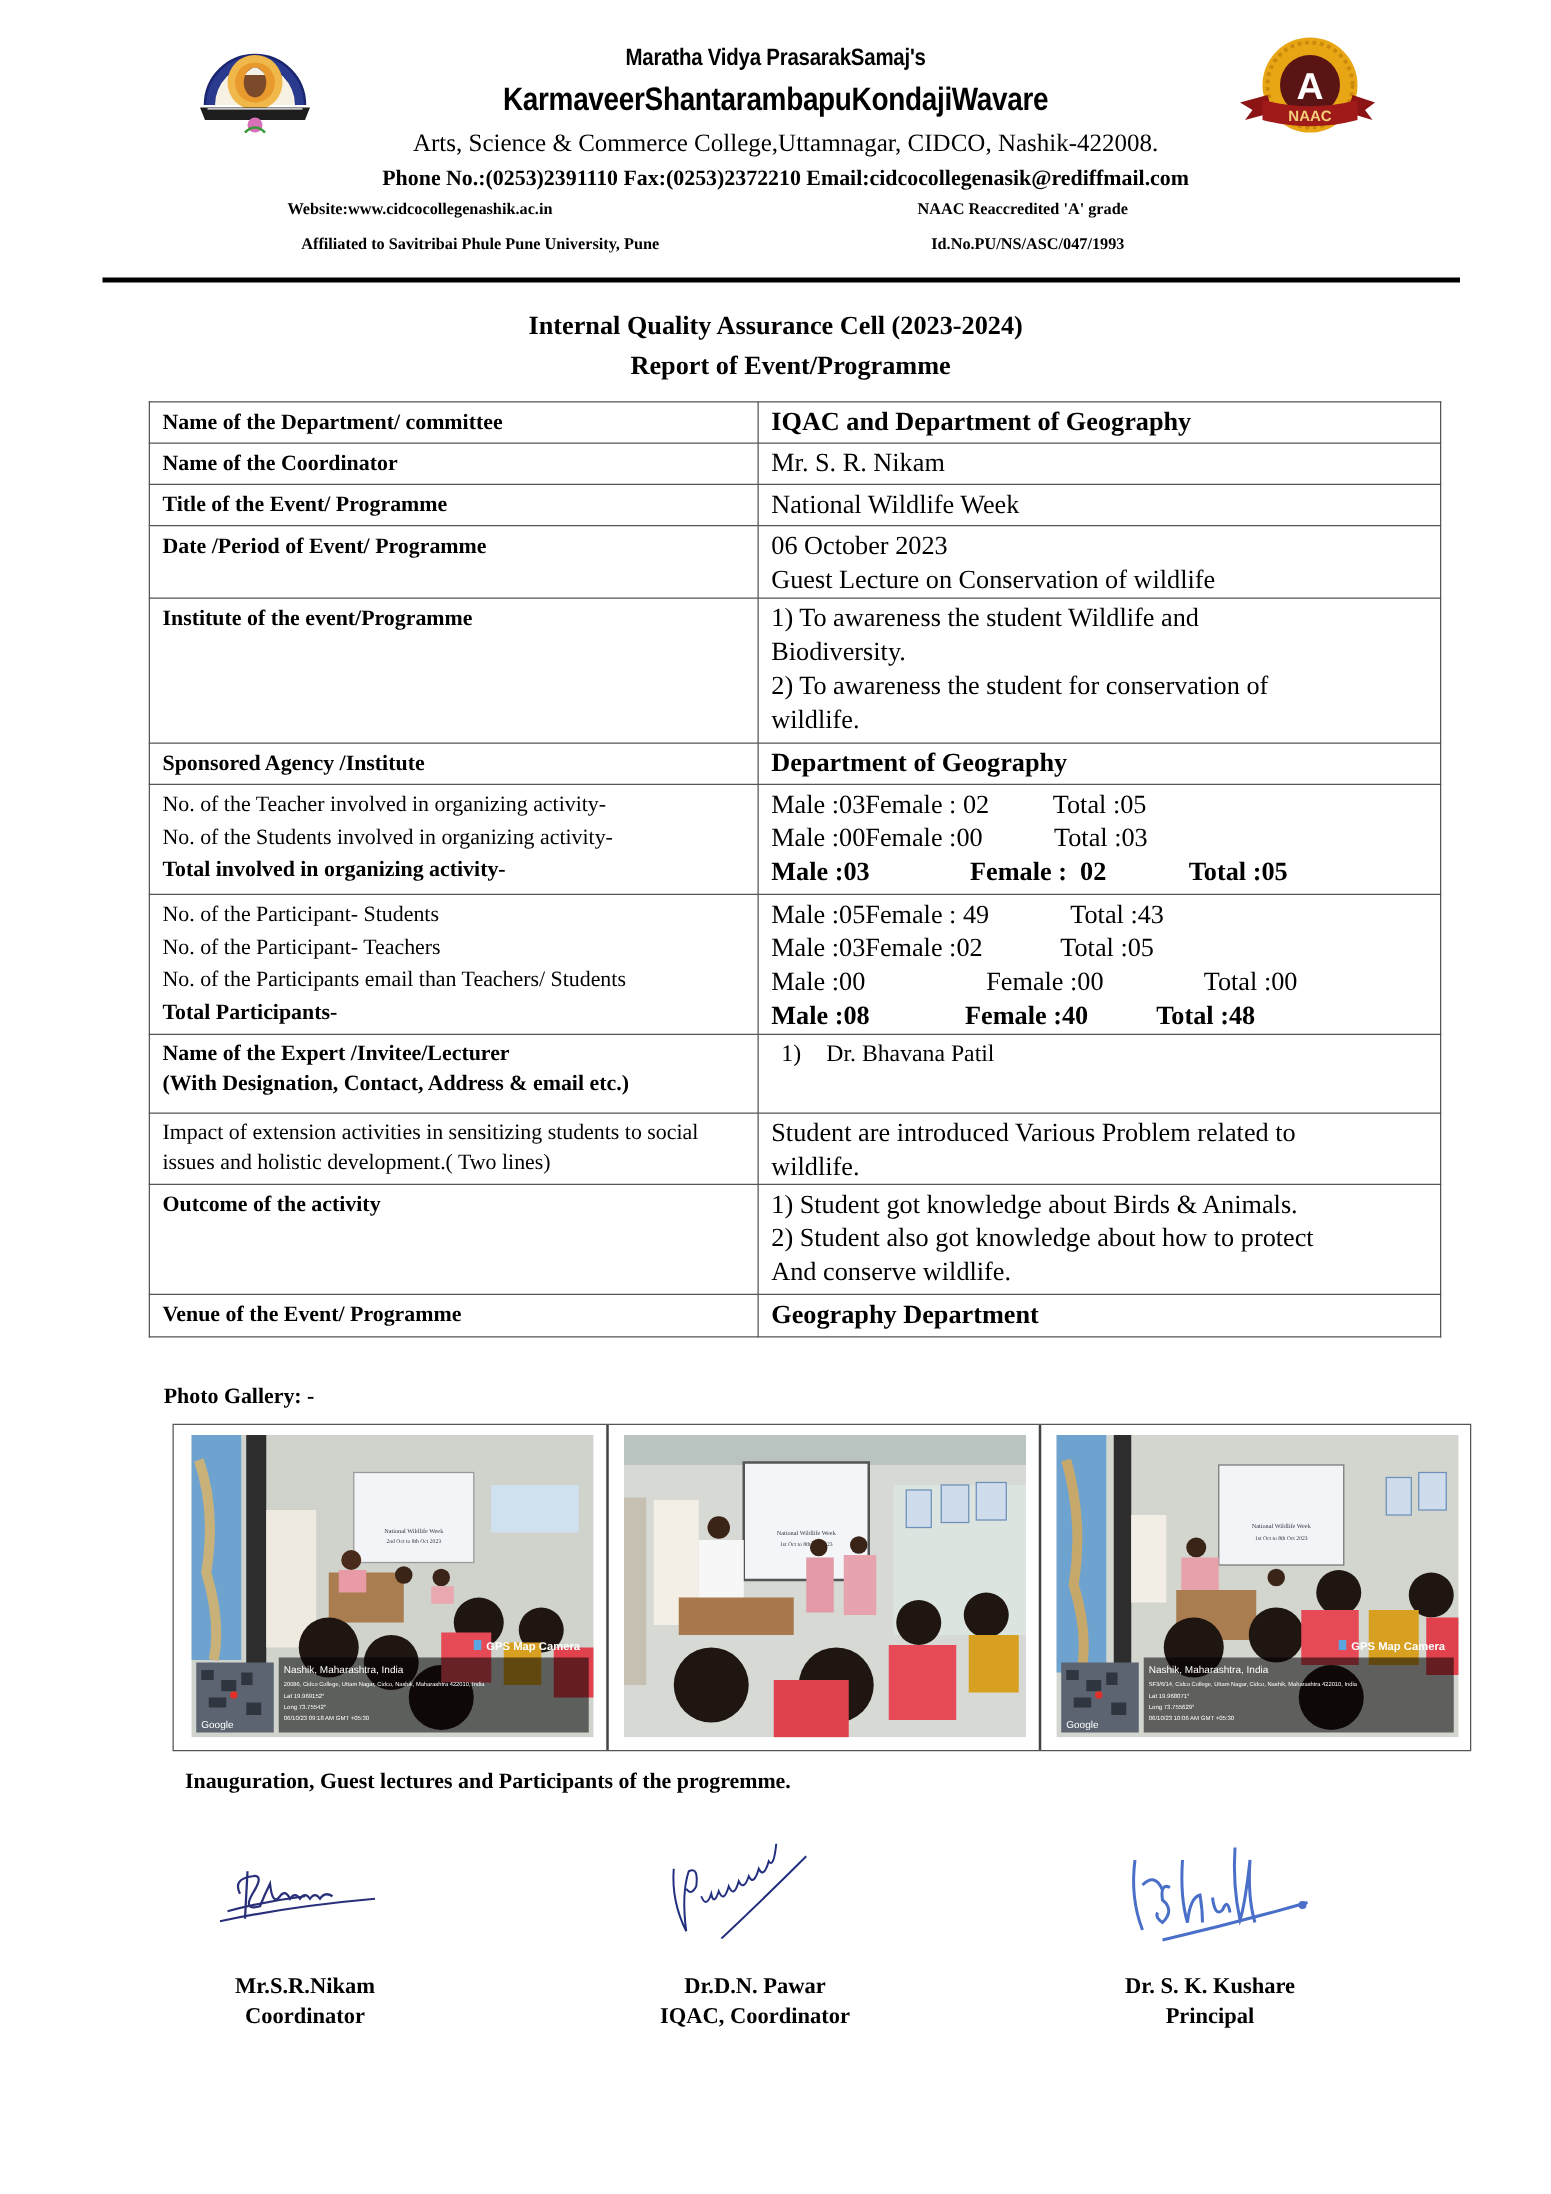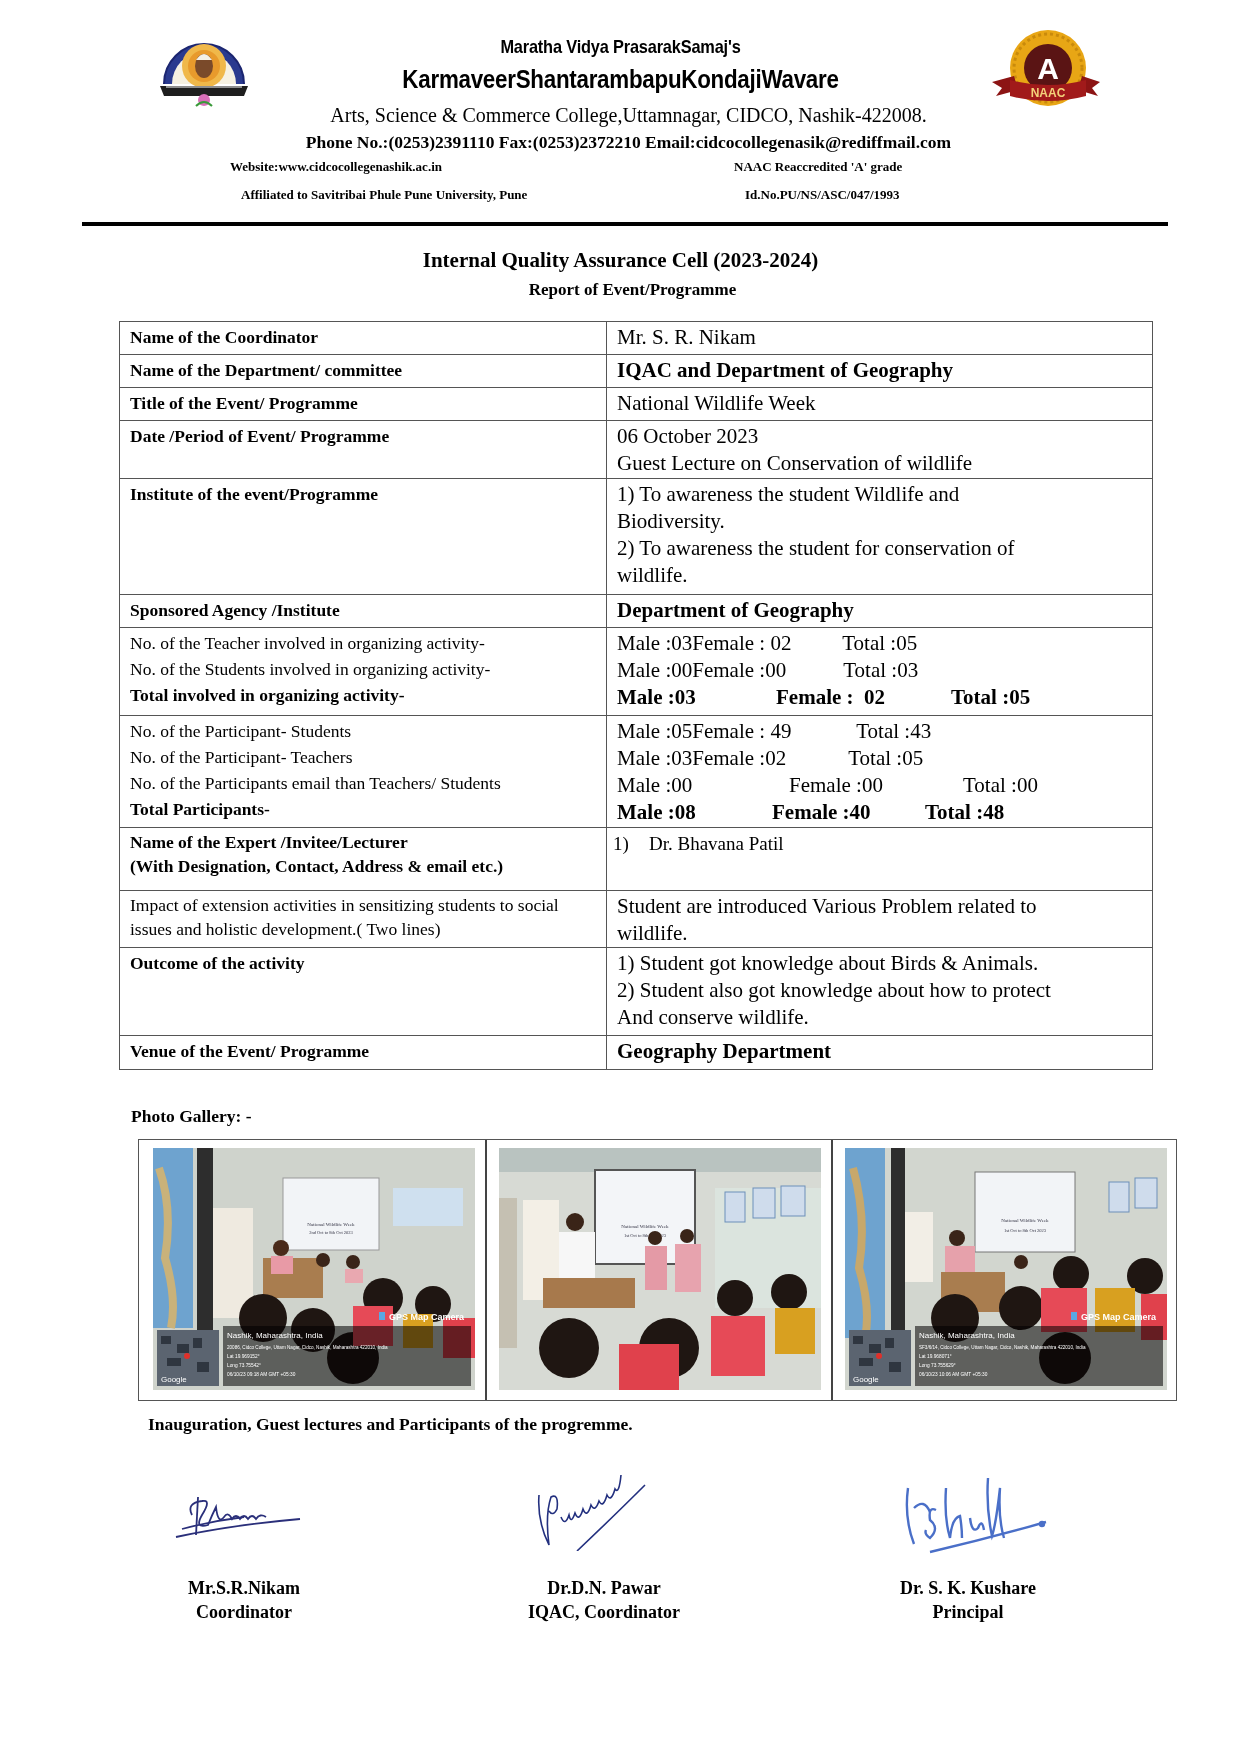--- a/index.html
+++ b/index.html
@@ -15,21 +15,21 @@
   .hdr-address { top: 104px; font-size: 20px; left: 8px; }
   .hdr-contact { top: 132px; font-weight: bold; font-size: 17.5px; left: 8px; }
   .hdr-row { position: absolute; font-weight: bold; font-size: 13px; white-space: nowrap; }
   .hdr-web { left: 230px; top: 159px; }
   .hdr-naac { left: 734px; top: 159px; }
   .hdr-aff { left: 241px; top: 187px; }
   .hdr-id { left: 745px; top: 187px; }
   .hdr-rule { position: absolute; left: 82px; top: 222px; width: 1086px; height: 4px; background: #000; }
 
   .title-iqac { position: absolute; left: 0; width: 1241px; top: 236px; text-align: center; font-weight: bold; font-size: 21px; margin-top: 12px; }
-  .title-report { position: absolute; left: 0; width: 1241px; top: 280px; text-align: center; font-weight: bold; font-size: 17px; padding-left: 24px; }
+  .title-report { position: absolute; left: 0; width: 1241px; top: 280px; text-align: center; font-weight: bold; font-size: 21px; padding-left: 24px; }
 
   
   table.report { position: absolute; left: 119px; top: 321px; width: 1034px; border-collapse: collapse; table-layout: fixed; }
   table.report td { border: 1.5px solid #555; vertical-align: top; padding: 2px 10px 0 10px; }
   td.lbl { width: 487px; font-size: 17.5px; line-height: 26px; }
   td.val { font-size: 21px; line-height: 27px; padding-left: 11px; }
   .b { font-weight: bold; }
   .valbig { font-size: 21.5px; font-weight: bold; }
   .small-val { font-size: 17.5px; line-height: 27px; }
   .cnt-row { display: flex; white-space: nowrap; }
@@ -91,26 +91,26 @@
 <div class="hdr-row hdr-aff">Affiliated to Savitribai Phule Pune University, Pune</div>
 <div class="hdr-row hdr-id">Id.No.PU/NS/ASC/047/1993</div>
 <div class="hdr-rule"></div>
 
 <div class="title-iqac">Internal Quality Assurance Cell (2023-2024)</div>
 <div class="title-report">Report of Event/Programme</div>
 
 <table class="report">
   <tbody>
       <tr style="height:33px">
+    <td class="lbl b">Name of the Department/ committee</td>
+    <td class="val valbig">IQAC and Department of Geography</td>
+  </tr>
+  <tr style="height:33px">
     <td class="lbl b">Name of the Coordinator</td>
     <td class="val">Mr. S. R. Nikam</td>
-  </tr>
-  <tr style="height:33px">
-    <td class="lbl b">Name of the Department/ committee</td>
-    <td class="val valbig">IQAC and Department of Geography</td>
   </tr>
   <tr style="height:33px">
     <td class="lbl b">Title of the Event/ Programme</td>
     <td class="val">National Wildlife Week</td>
   </tr>
   <tr style="height:58px">
     <td class="lbl b">Date /Period of Event/ Programme</td>
     <td class="val">
       <div>06 October 2023</div>
       <div>Guest Lecture on Conservation of wildlife</div>
@@ -181,21 +181,21 @@
             <span style="width:153px">Female :40</span>
             <span>Total :48</span>
       </div>
     </td>
   </tr>
   <tr style="height:63px">
     <td class="lbl b" style="line-height:24px">
       <div>Name of the Expert /Invitee/Lecturer</div>
       <div>(With Designation, Contact, Address &amp; email etc.)</div>
     </td>
-    <td class="val small-val" style="font-size:19px;padding-left:6px">
+    <td class="val small-val" style="font-size:19px;padding-left:18px">
       <span style="display:inline-block;width:36px">1)</span><span>Dr. Bhavana Patil</span>
     </td>
   </tr>
   <tr style="height:56px">
     <td class="lbl" style="line-height:24px;padding-right:6px">Impact of extension activities in sensitizing students to social issues and holistic development.( Two lines)</td>
     <td class="val">
       <div>Student are introduced Various Problem related to</div>
       <div>wildlife.</div>
     </td>
   </tr>

